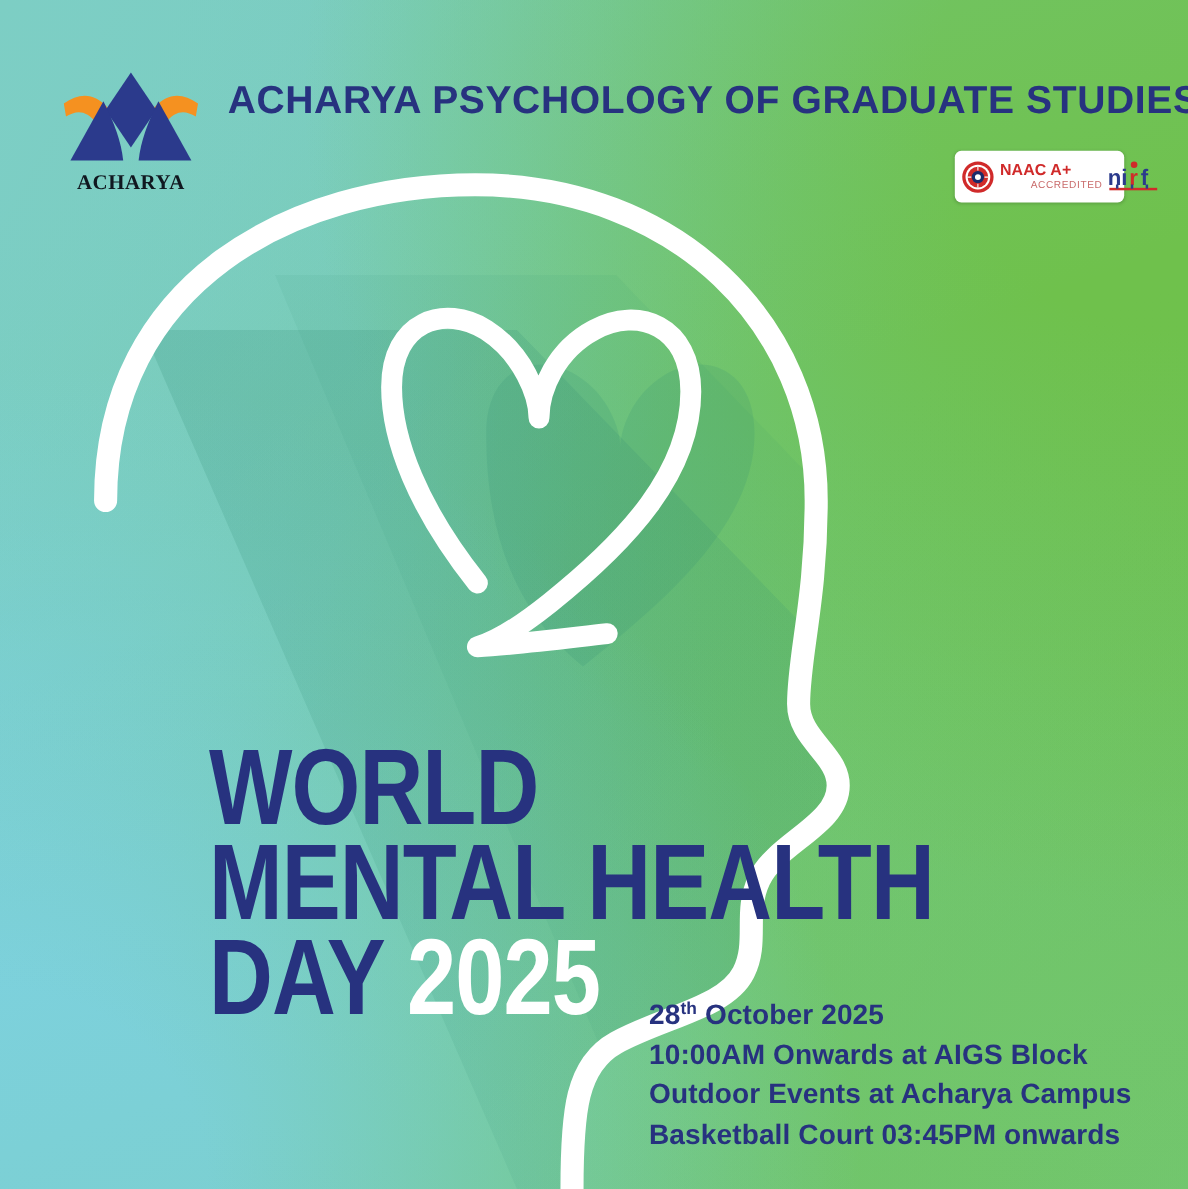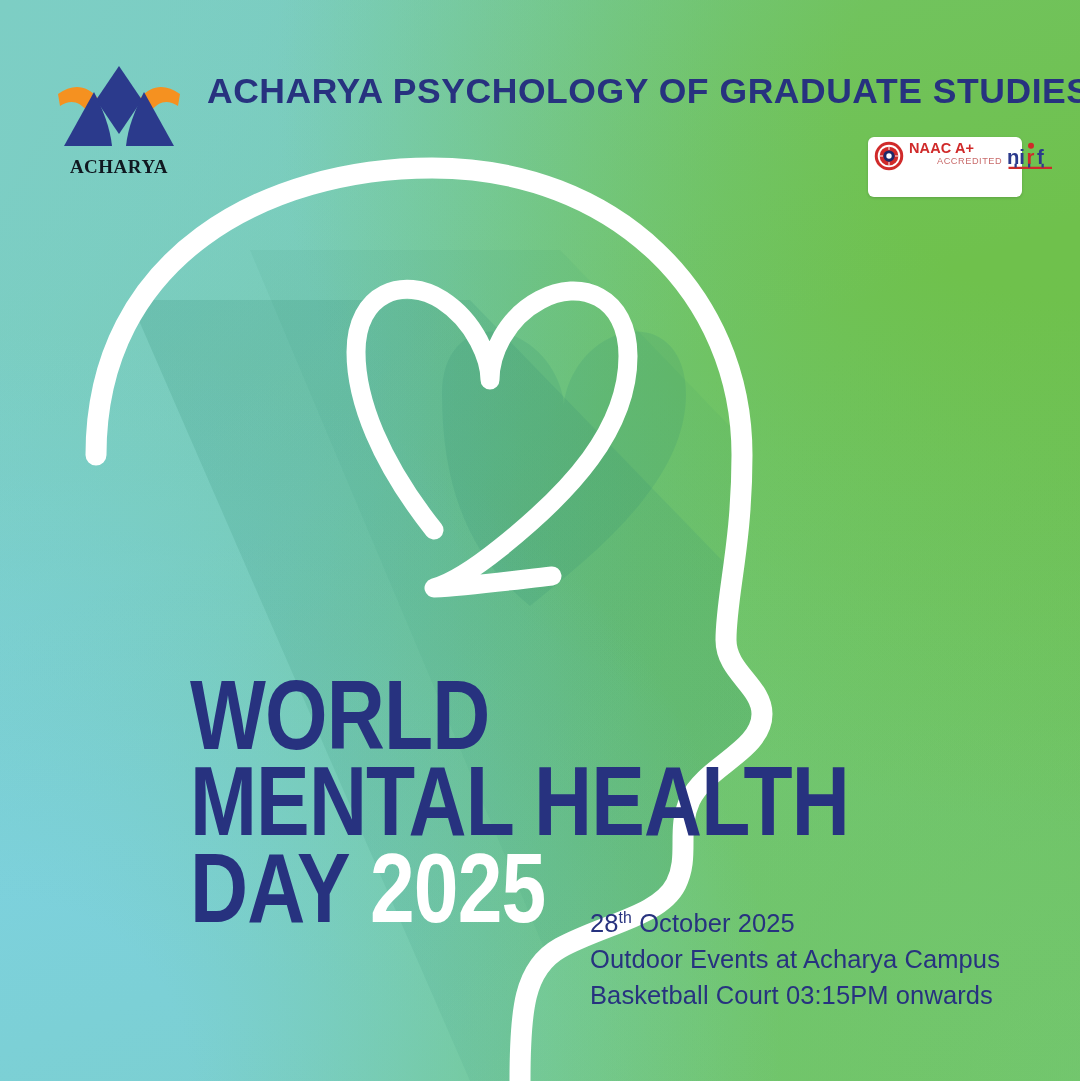--- a/index.html
+++ b/index.html
@@ -72,25 +72,25 @@
     font-weight:300;
     letter-spacing:1.1px;
     color:#2b3a86;
     line-height:1.05;
     white-space:nowrap;
   }
 
   
   .badge {
     position:absolute; right:58px; top:137px;
-    width:154px; height:60px;
+    width:154px; height:47px;
     background:#ffffff;
     border-radius:6px;
     box-shadow:0 1px 3px rgba(0,0,0,.16);
-    display:flex; align-items:flex-start;
+    display:flex; align-items:center;
     padding:4px 6px;
     gap:5px;
   }
   .naac-seal { width:30px; height:30px; flex:0 0 30px; }
   .naac-txt { line-height:1; }
   .naac-top {
     font-size:14.5px; font-weight:bold; color:#d02a2a;
     letter-spacing:.1px; white-space:nowrap;
   }
   .naac-sub {
@@ -120,21 +120,21 @@
   .hl-2 { font-size:98px; margin-top:5px; }
   .hl-3 { font-size:98px; margin-top:5px; }
   .hl-year { color:#ffffff; }
 
   
   .details {
     position:absolute;
     left:590px; top:905px;
     color:#27327f;
     font-size:25.5px;
-    font-weight:400;
+    font-weight:700;
     line-height:1.42;
     letter-spacing:.1px;
     white-space:nowrap;
   }
   .details sup { font-size:.62em; vertical-align:super; }
 </style>
 </head>
 <body>
 
 <div id="poster">
@@ -254,17 +254,18 @@
   </div>
 
   <div class="headline">
     <div class="hl-line hl-1">WORLD</div>
     <div class="hl-line hl-2">MENTAL HEALTH</div>
     <div class="hl-line hl-3"><span>DAY</span><span> </span><span class="hl-year">2025</span></div>
   </div>
 
   <div class="details">
     <div><span>28</span><sup>th</sup><span> October 2025</span></div>
+    <div>10:00AM Onwards at AIGS Block</div>
     <div>Outdoor Events at Acharya Campus</div>
-    <div>Basketball Court 03:15PM onwards</div>
+    <div>Basketball Court 03:45PM onwards</div>
   </div>
 
 </div>
 
 </body></html>

